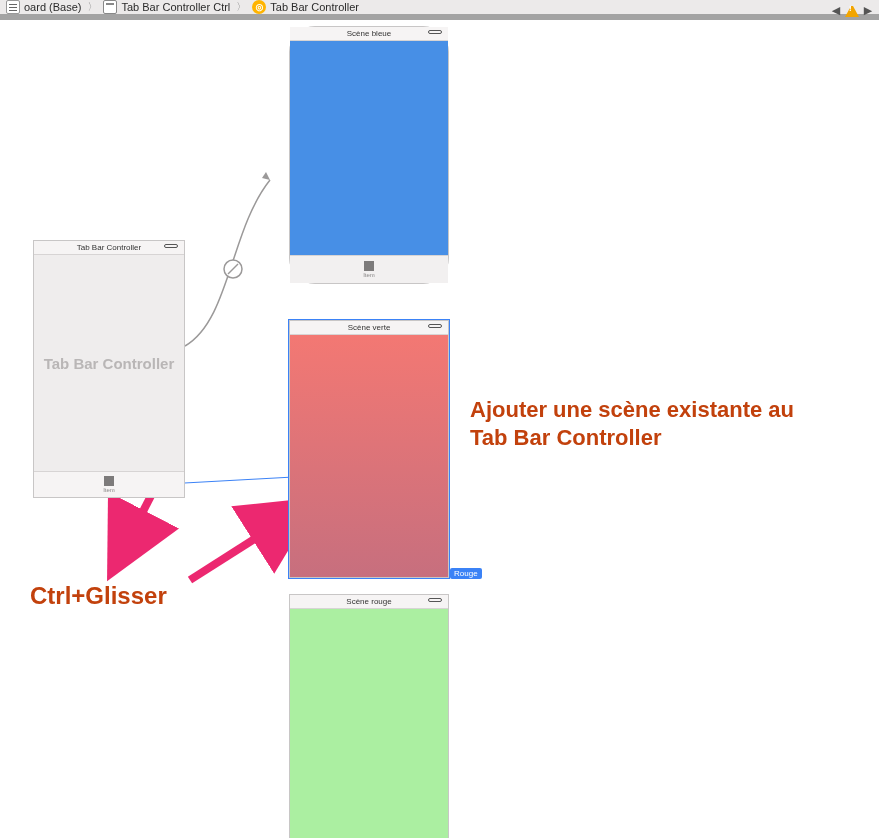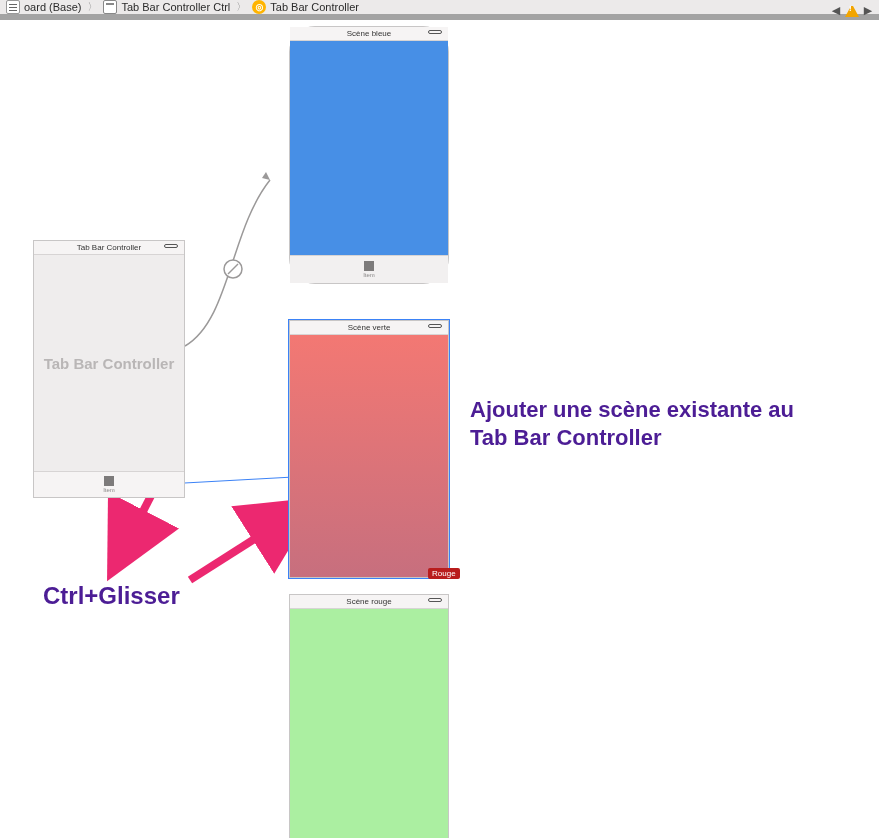--- a/index.html
+++ b/index.html
@@ -136,41 +136,41 @@
   #scene-verte .scene-body { background:#abefa1; }
 
   
   .color-tabbar{
     height:28px;background:#f2f0f0;border-top:1px solid #d7d4d4;
     display:flex;flex-direction:column;align-items:center;justify-content:center;gap:1px;
   }
 
   
   .rouge-badge{
-    position:absolute; left:428px; top:548px;
-    background:#b91c1c;color:#fff;font-size:8px;
+    position:absolute; left:450px; top:548px;
+    background:#3b82f6;color:#fff;font-size:8px;
     padding:1px 4px;border-radius:2px;
   }
 
   
   svg.overlay{
     position:absolute; left:0; top:0; width:100%; height:100%;
     pointer-events:none;
   }
 
   
   .anno {
     position:absolute;
-    color:#4c1d95;
+    color:#c2410c;
     font-weight:700;
     font-size:24px;
     text-shadow: 0 0 1px #fff, 0 1px 2px #fff, 1px 0 2px #fff, -1px 0 2px #fff;
     pointer-events:none;
   }
-  #anno-ctrl{ left:30px; top:562px;margin-left:13px; }
+  #anno-ctrl{ left:30px; top:562px; }
   #anno-add { left:470px; top:376px; font-size:22px; line-height:1.25; }
 
 </style>
 </head>
 <body>
 
 <div class="breadcrumb-bar">
   <div class="crumb">
     <span class="crumb-icon icon-storyboard"></span>
     <span>oard (Base)</span>

